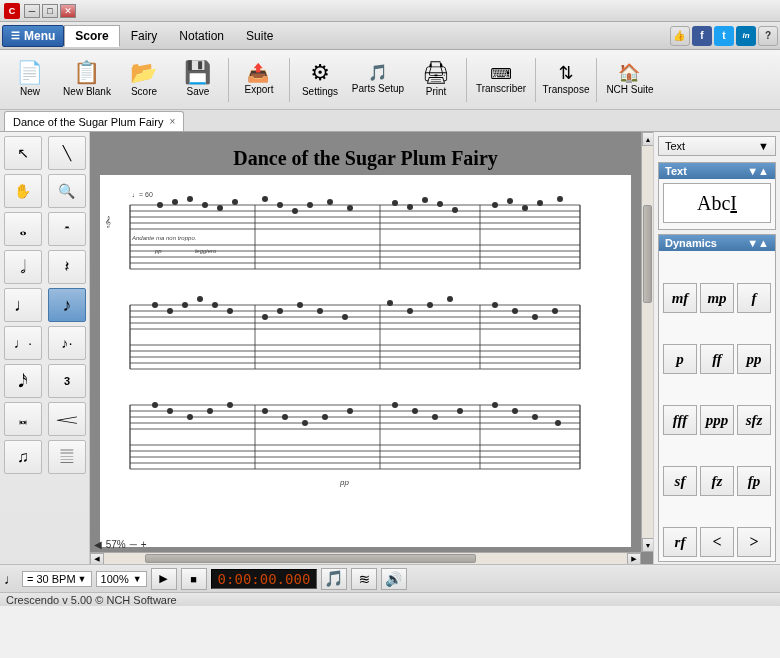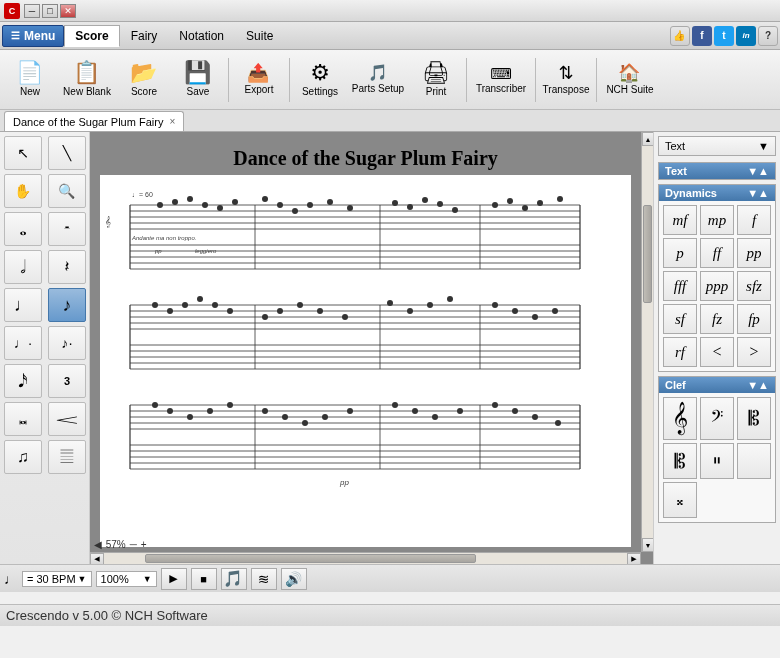--- a/index.html
+++ b/index.html
@@ -223,28 +223,29 @@
       display: grid;
       grid-template-columns: 1fr 1fr 1fr;
       gap: 3px;
     }
     .dyn-btn {
       border: 1px solid #aaa;
       background: linear-gradient(to bottom, #f8f8f8, #e8e8e8);
       font-family: 'Times New Roman', serif;
       font-size: 15px;
       font-style: italic;
-      font-weight: normal;
+      font-weight: bold;
       padding: 4px 2px;
       text-align: center;
       cursor: pointer;
       display: flex;
       align-items: center;
       justify-content: center;
       min-height: 30px;
+      margin-top: 28px;
     }
     .clef-grid {
       display: grid;
       grid-template-columns: 1fr 1fr 1fr;
       gap: 3px;
     }
     .clef-btn {
       border: 1px solid #aaa;
       background: linear-gradient(to bottom, #f8f8f8, #e8e8e8);
       font-size: 22px;
@@ -277,21 +278,21 @@
       gap: 2px;
     }
     .tempo-arrow { cursor: pointer; font-size: 9px; }
     .zoom-box {
       display: flex;
       align-items: center;
       border: 1px solid #aaa;
       background: white;
       padding: 1px 4px;
       font-size: 11px;
-      gap: 14px;
+      gap: 4px;
     }
     .zoom-arrow { cursor: pointer; font-size: 9px; }
     .transport-btn {
       width: 26px;
       height: 22px;
       border: 1px solid #aaa;
       background: linear-gradient(to bottom, #f8f8f8, #e0e0e0);
       display: flex;
       align-items: center;
       justify-content: center;
@@ -315,29 +316,28 @@
       background: linear-gradient(to bottom, #f8f8f8, #e0e0e0);
       display: flex;
       align-items: center;
       justify-content: center;
       cursor: pointer;
       font-size: 14px;
     }
 
     
     #statusbar {
-      height: 22px;
+      height: 14px;
       background: linear-gradient(to bottom, #e8e8e8, #d8d8d8);
       border-top: 1px solid #bbb;
       display: flex;
       align-items: center;
       padding: 0 6px;
-      font-size: 13px;
+      font-size: 11px;
       color: #333;
-      margin-top: 12px;
     }
     
     .score-content {
       position: absolute;
       top: 0; left: 0; right: 12px; bottom: 12px;
       overflow: hidden;
     }
     .score-img {
       width: 100%;
       height: 100%;
@@ -617,20 +617,25 @@
     <div class="rp-dropdown">
       <span>Text</span>
       <span>▼</span>
     </div>
 
     <div class="rp-section">
       <div class="rp-section-header">
         <span>Text</span>
         <span>▼▲</span>
       </div>
+      <div class="rp-section-content">
+        <div class="text-sample-btn">
+          <span style="font-family:'Times New Roman',serif; font-size:20px;">Abc<span style="text-decoration:underline;">I</span></span>
+        </div>
+      </div>
     </div>
 
     <div class="rp-section">
       <div class="rp-section-header">
         <span>Dynamics</span>
         <span>▼▲</span>
       </div>
       <div class="rp-section-content">
         <div class="dynamics-grid">
           <div class="dyn-btn">
@@ -708,20 +713,21 @@
   <div class="zoom-box">
     <span>100%</span>
     <span class="zoom-arrow">▼</span>
   </div>
   <div class="transport-btn">
     <span>▶</span>
   </div>
   <div class="transport-btn">
     <span>■</span>
   </div>
+  <div class="time-display">0:00:00.000</div>
   <div class="transport-icon-btn" title="Metronome" style="font-size:16px;">🎵</div>
   <div class="transport-icon-btn" title="Audio" style="font-size:14px;">≋</div>
   <div class="transport-icon-btn" title="Volume" style="font-size:14px;">🔊</div>
 </div>
 
 <div id="statusbar">
   <span>Crescendo v 5.00  © NCH Software</span>
 </div>
 
 </body></html>

